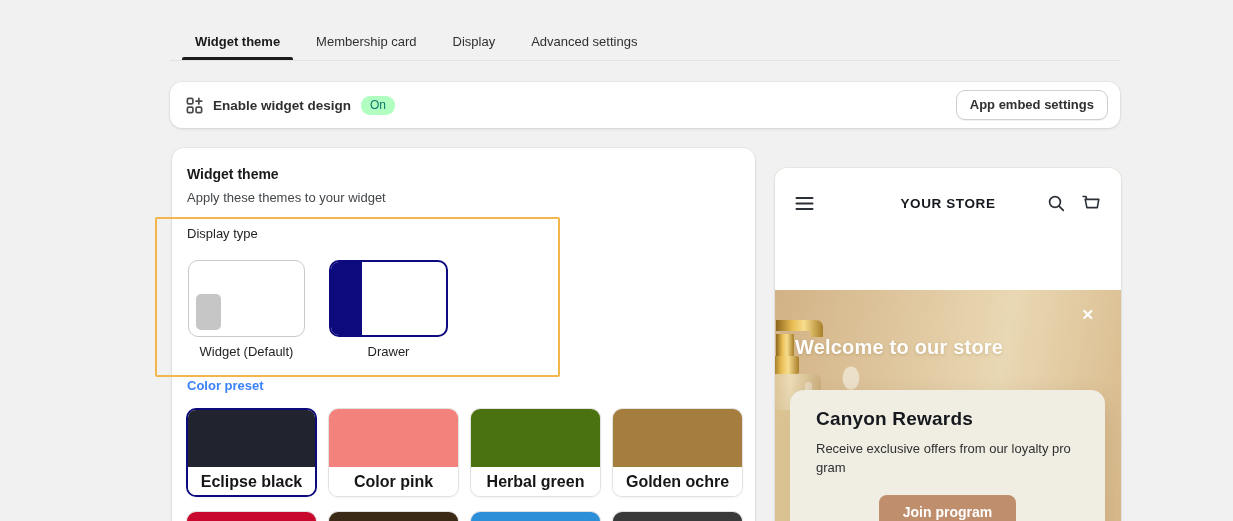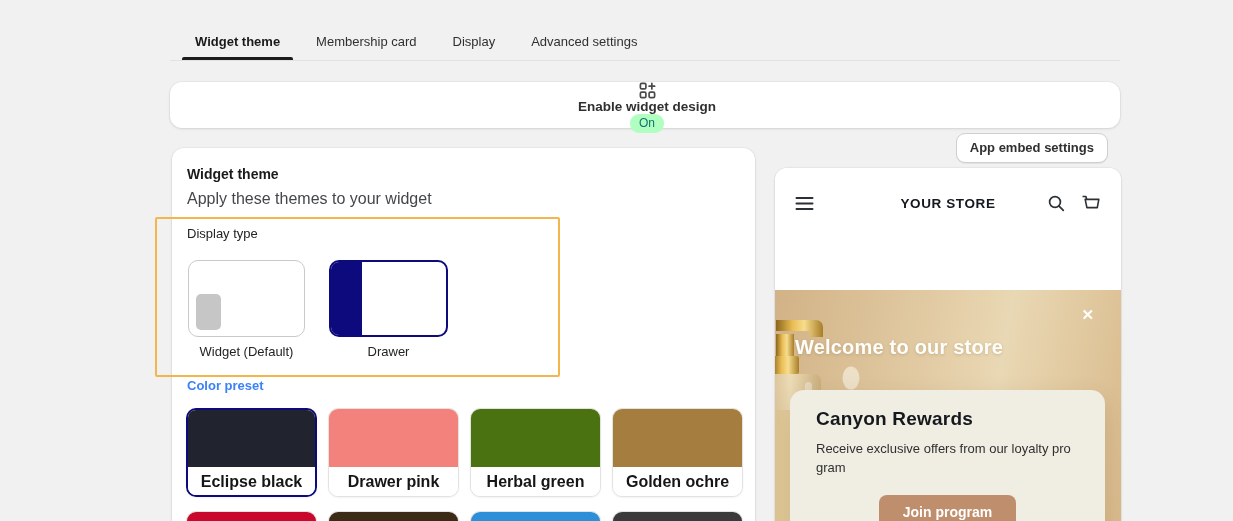--- a/index.html
+++ b/index.html
@@ -24,42 +24,42 @@
     content:""; position:absolute; left:0; right:0; bottom:0; height:3px;
     background:#1c1c1c; border-radius:2px 2px 0 0;
   }
   .tabs-divider { position:absolute; left:170px; top:60px; width:950px; height:1px; background:#e2e2e2; }
 
   
   .enable-bar {
     position:absolute; left:170px; top:82px; width:950px; height:46px;
     background:#fff; border-radius:12px;
     box-shadow:0 1px 3px rgba(0,0,0,.10), 0 0 0 1px rgba(0,0,0,.03);
-    display:flex; align-items:center; padding:0 12px 0 16px;flex-direction:column;
+    display:flex; align-items:center; padding:0 12px 0 16px;
   }
   .apps-icon { display:flex; align-items:center; }
   .enable-label { font-size:13.5px; font-weight:600; color:#303030; margin:0 10px; }
   .badge-on {
     background:#b0fec0; color:#0f766e; font-size:12px; font-weight:500;
     padding:2px 9px 3px; border-radius:9px;
   }
   .embed-btn {
     margin-left:auto; background:#fff; border:1px solid #cfcfcf; border-radius:9px;
     padding:6px 13px 7px; font-size:13px; font-weight:600; color:#303030;
     font-family:inherit; cursor:pointer; box-shadow:0 1px 0 rgba(0,0,0,.06);
   }
 
   
   .theme-card {
     position:absolute; left:172px; top:148px; width:583px; height:400px;
     background:#fff; border-radius:12px;
     box-shadow:0 1px 3px rgba(0,0,0,.10), 0 0 0 1px rgba(0,0,0,.03);
   }
   .theme-title { position:absolute; left:15px; top:18px; font-size:14px; font-weight:700; color:#1a1a1a; }
-  .theme-sub   { position:absolute; left:15px; top:42px; font-size:16px; color:#43474a; }
+  .theme-sub   { position:absolute; left:15px; top:42px; font-size:13px; color:#43474a; }
 
   .highlight-box {
     position:absolute; left:155px; top:217px; width:405px; height:160px;
     border:2px solid #f2b64c; border-radius:2px; pointer-events:none; z-index:6;
   }
 
   .dt-label { position:absolute; left:15px; top:78px; font-size:13px; font-weight:500; color:#232323; }
   .dt-row { position:absolute; left:16px; top:112px; display:flex; gap:24px; }
   .dt-option { display:flex; flex-direction:column; align-items:center; cursor:pointer; }
   .dt-thumb {
@@ -183,21 +183,21 @@
   </div>
 
   <div class="cp-label">Color preset</div>
   <div class="cp-row row1">
     <div class="swatch selected">
       <div class="sw-color" style="background: rgb(33, 36, 46);"></div>
       <div class="sw-label">Eclipse black</div>
     </div>
     <div class="swatch">
       <div class="sw-color" style="background: rgb(244, 130, 124);"></div>
-      <div class="sw-label">Drawer pink</div>
+      <div class="sw-label">Color pink</div>
     </div>
     <div class="swatch">
       <div class="sw-color" style="background: rgb(75, 114, 17);"></div>
       <div class="sw-label">Herbal green</div>
     </div>
     <div class="swatch">
       <div class="sw-color" style="background: rgb(165, 125, 62);"></div>
       <div class="sw-label">Golden ochre</div>
     </div>
   </div>

